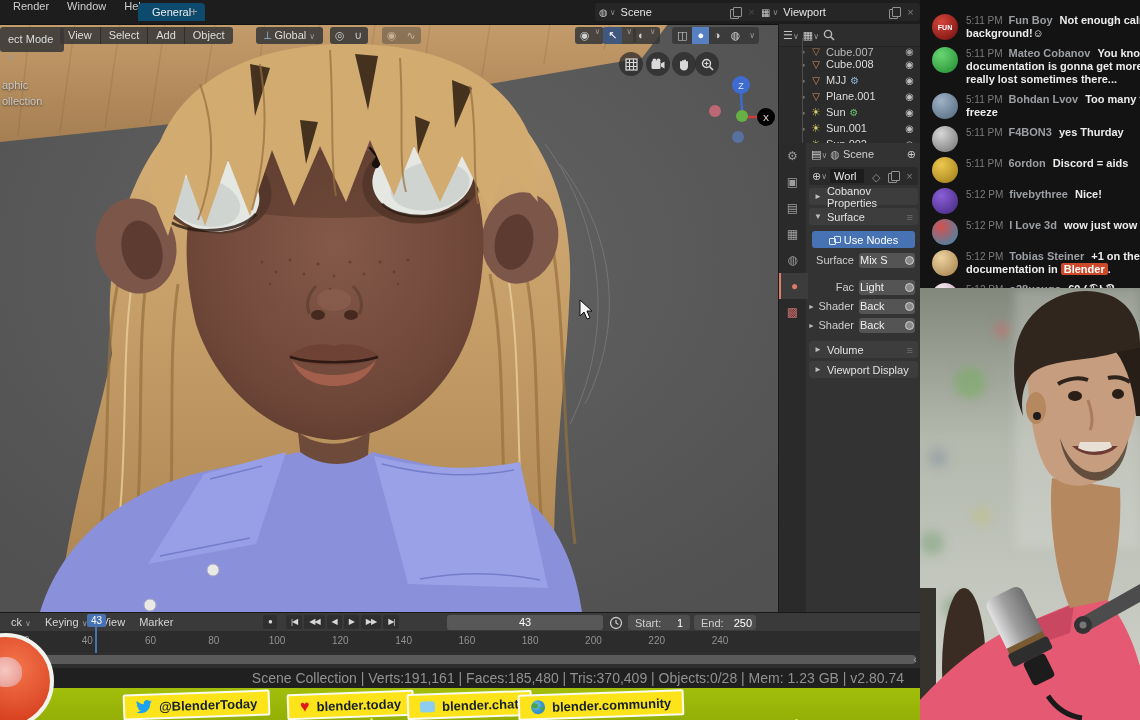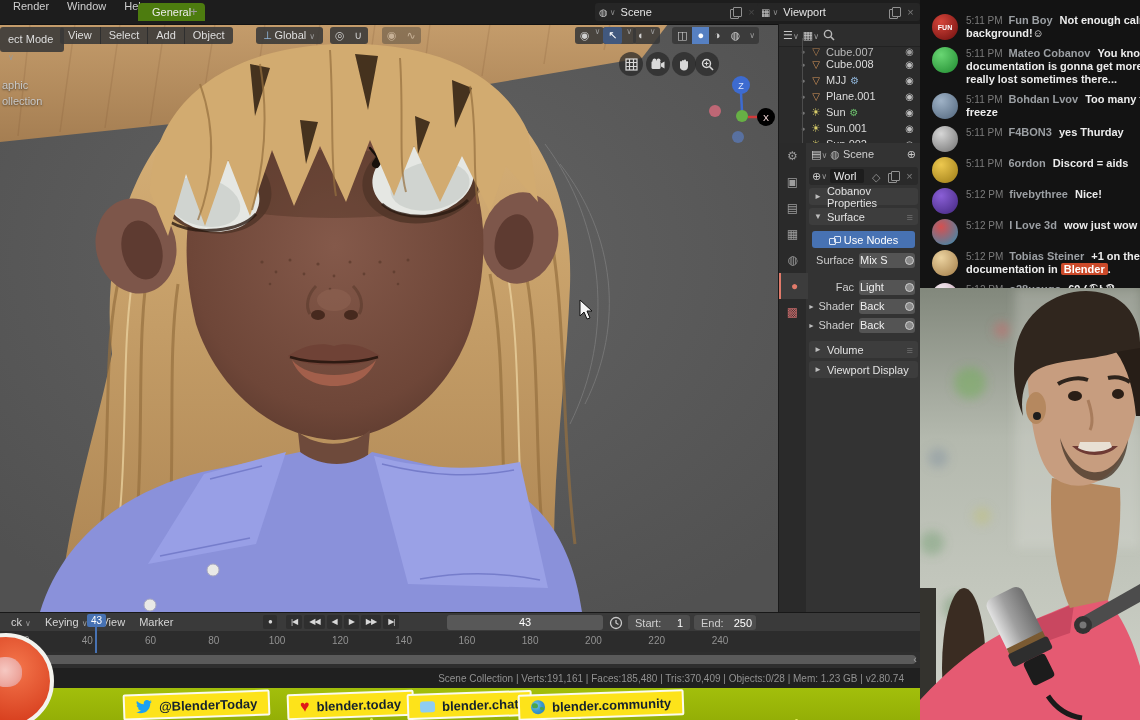--- a/index.html
+++ b/index.html
@@ -4,21 +4,21 @@
 <style>
   html,body{margin:0;padding:0;background:#000;}
   #root{position:relative;width:1140px;height:720px;overflow:hidden;background:#000;
         font-family:"Liberation Sans","DejaVu Sans",sans-serif;font-size:11px;color:#d8d8d8;
         -webkit-font-smoothing:antialiased;}
   .abs{position:absolute;}
   
   #topbar{left:0;top:0;width:920px;height:24px;background:#1d1d1d;border-bottom:1px solid #121212;}
   .tb-menu{display:inline-block;padding:0 9px;color:#cfcfcf;}
   #tb-menus{position:absolute;left:4px;top:0;}
-  #ws-tab{position:absolute;left:138px;top:3px;height:18px;line-height:18px;padding:0 14px;background:#4d7c0f;
+  #ws-tab{position:absolute;left:138px;top:3px;height:18px;line-height:18px;padding:0 14px;background:#0c4a6e;
           border-radius:4px 4px 0 0;color:#ececec;}
   #ws-add{position:absolute;left:190px;top:4px;color:#9a9a9a;font-size:13px;}
   .idsel{position:absolute;top:3px;height:18px;background:#262626;border-radius:3px;display:flex;align-items:center;padding:0 4px;}
   .idsel .ic{color:#c9c9c9;font-size:10px;margin-right:2px;}
   .idsel .car{color:#8a8a8a;font-size:8px;margin-right:5px;}
   .idsel .lbl{flex:1;color:#e4e4e4;}
   .mini-ic{width:11px;height:11px;position:relative;margin-left:5px;opacity:.75;}
   .copy-ic::before,.copy-ic::after{content:"";position:absolute;width:7px;height:8px;border:1px solid #b5b5b5;border-radius:1px;}
   .copy-ic::before{left:0;top:2px;}.copy-ic::after{left:3px;top:0;background:#262626;}
   .x-ic{color:#9a9a9a;font-size:11px;line-height:11px;text-align:center;}
@@ -91,21 +91,21 @@
   #start-field{left:628px;width:48px;}#end-field{left:694px;width:48px;}
   #start-field b,#end-field b{color:#fff;font-weight:normal;margin-left:auto;}
   #ruler{position:absolute;left:0;top:18px;width:920px;height:21px;background:#2c2c2c;}
   .tick{position:absolute;top:4px;transform:translateX(-50%);color:#929292;font-size:10px;}
   #cur-badge{position:absolute;left:87px;top:1px;width:19px;height:13px;background:#4772b3;border-radius:2px;
              color:#fff;font-size:10px;text-align:center;line-height:13px;z-index:3;}
   #playhead{position:absolute;left:95px;top:14px;width:2px;height:26px;background:#4772b3;z-index:2;}
   #tl-scroll{position:absolute;left:2px;top:42px;width:914px;height:9px;background:#616161;border-radius:4px;opacity:.85;}
   #tl-arrow{position:absolute;right:3px;top:40px;color:#999;}
   
-  #status{left:0;top:668px;width:920px;height:20px;background:#202020;color:#919191;font-size:10px;
+  #status{left:0;top:668px;width:920px;height:20px;background:#202020;color:#919191;font-size:14px;
           display:flex;align-items:center;justify-content:flex-end;padding-right:16px;box-sizing:border-box;}
   #banner{left:0;top:688px;width:920px;height:32px;background:linear-gradient(180deg,#a2bf0b,#94af06);overflow:hidden;}
   .confetti{position:absolute;width:3px;height:3px;border-radius:50%;background:#e9f25f;
             box-shadow:55px 18px 0 #e9f25f,160px 8px 0 #dcee4a,255px 20px 0 #e9f25f,368px 6px 0 #e9f25f,
                        470px 17px 0 #dcee4a,585px 9px 0 #e9f25f,700px 19px 0 #dcee4a,820px 7px 0 #e9f25f;}
   .badge{position:absolute;top:4px;height:22px;background:#fde31a;border:2px solid #fbfbef;border-radius:2px;
          display:flex;align-items:center;gap:7px;padding:0 11px;color:#15222e;font-weight:bold;font-size:13px;
          transform:rotate(-2deg);}
   .ic-heart{color:#e01818;font-size:16px;line-height:14px;}
   .ic-bubble{width:15px;height:11px;background:#8ecdf2;border-radius:3px;position:relative;}

